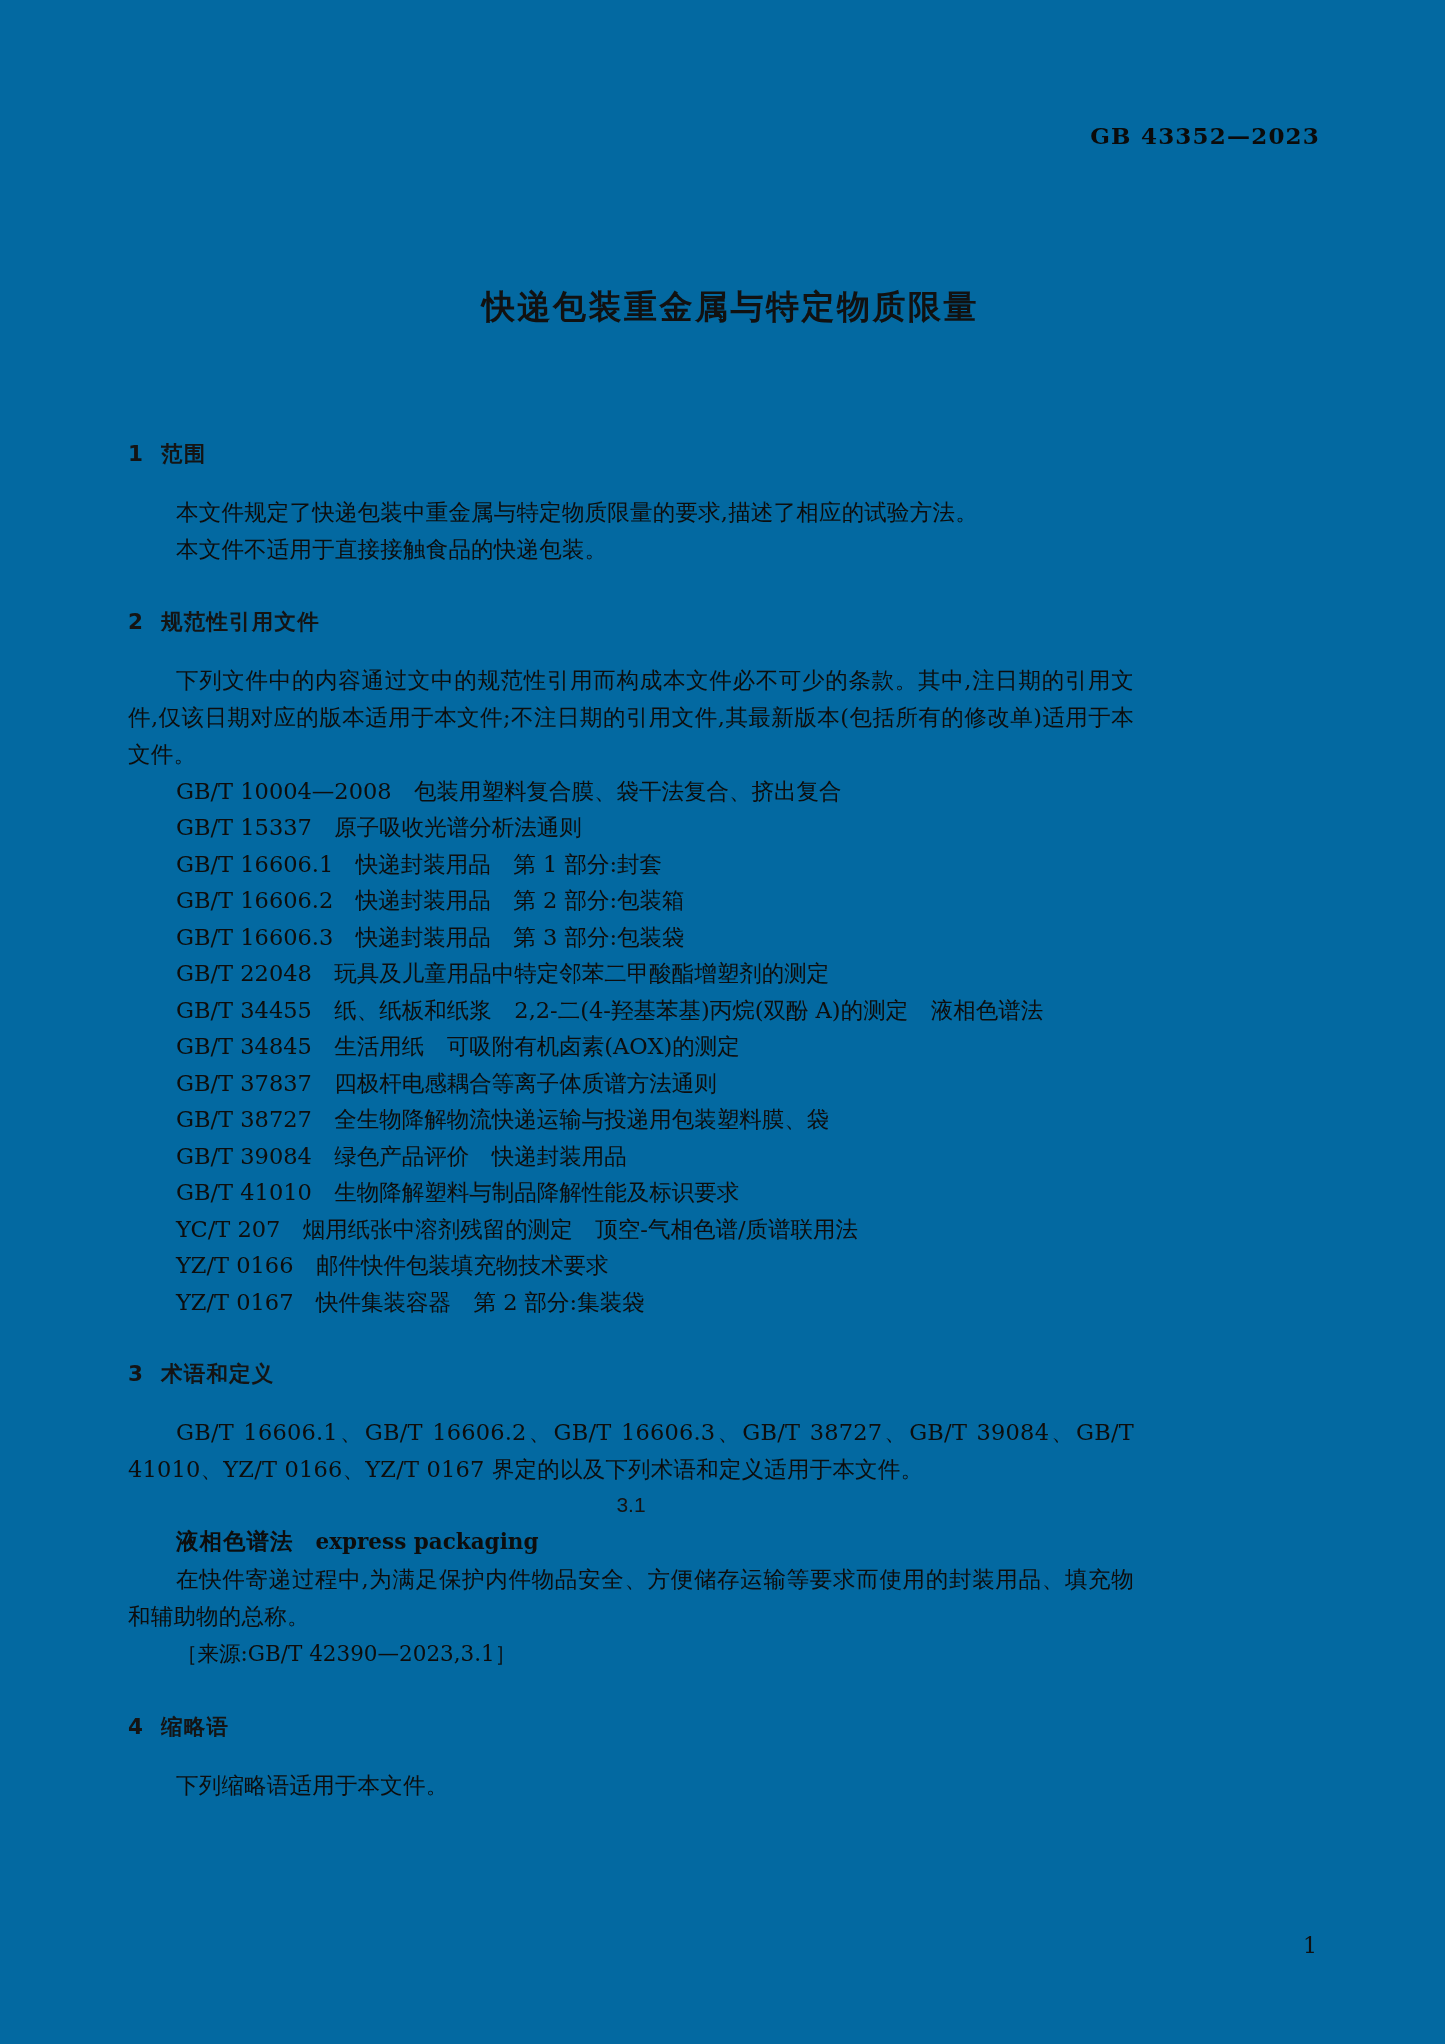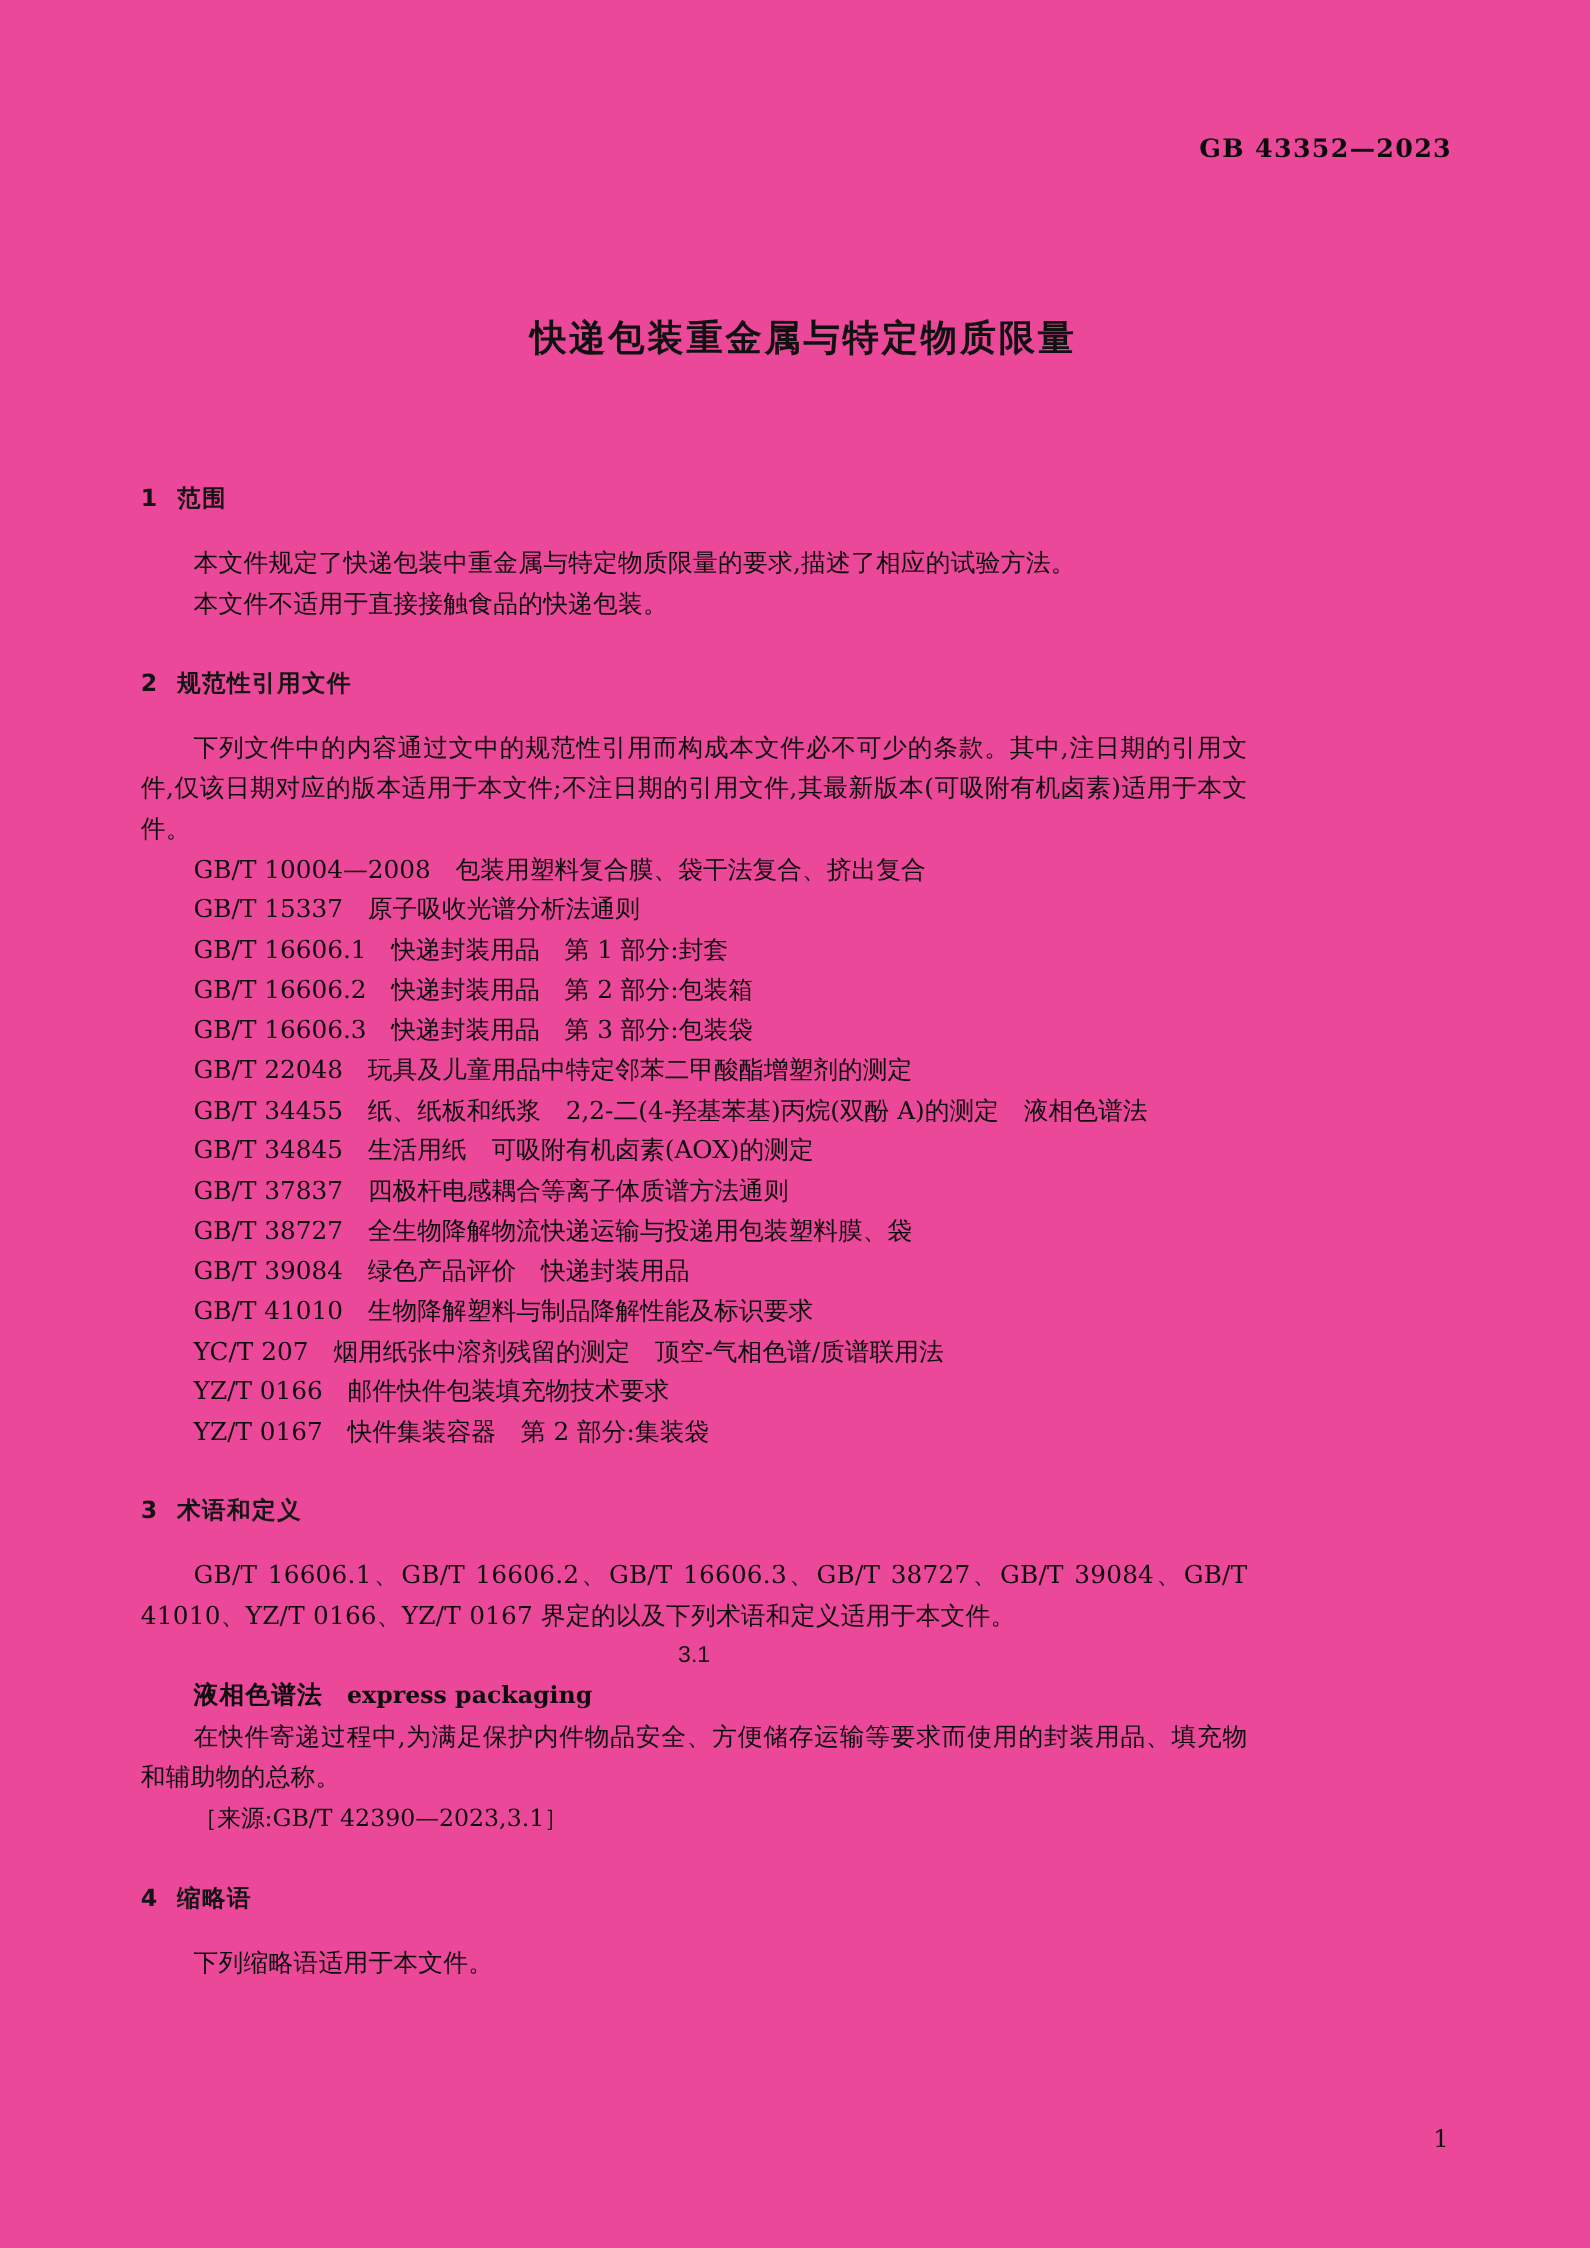--- a/index.html
+++ b/index.html
@@ -8,21 +8,21 @@
     background: #ffffff;
   }
   body {
     font-family: "DejaVu Serif", "Liberation Serif", serif;
     color: #000000;
   }
   .page {
     position: relative;
     width: 1445px;
     height: 2044px;
-    background: #ec4899;
+    background: #0369a1;
     margin: 0 auto;
     overflow: hidden;
   }
 
   
   .header {
     position: absolute;
     top: 122px;
     left: 0;
     right: 125px;
@@ -159,21 +159,21 @@
     <div class="gap-md"></div>
     <p class="body-text indent2">本文件规定了快递包装中重金属与特定物质限量的要求,描述了相应的试验方法。</p>
     <p class="body-text indent2">本文件不适用于直接接触食品的快递包装。</p>
 
     <div class="gap-lg"></div>
 
     <h2 class="sec-head">
       <span class="num">2</span><span>规范性引用文件</span>
     </h2>
     <div class="gap-md"></div>
-    <p class="body-text indent2">下列文件中的内容通过文中的规范性引用而构成本文件必不可少的条款。其中,注日期的引用文件,仅该日期对应的版本适用于本文件;不注日期的引用文件,其最新版本(可吸附有机卤素)适用于本文件。</p>
+    <p class="body-text indent2">下列文件中的内容通过文中的规范性引用而构成本文件必不可少的条款。其中,注日期的引用文件,仅该日期对应的版本适用于本文件;不注日期的引用文件,其最新版本(包括所有的修改单)适用于本文件。</p>
 
     <ul class="ref-list">
       <li>GB/T 10004—2008　包装用塑料复合膜、袋干法复合、挤出复合</li>
       <li>GB/T 15337　原子吸收光谱分析法通则</li>
       <li>GB/T 16606.1　快递封装用品　第 1 部分:封套</li>
       <li>GB/T 16606.2　快递封装用品　第 2 部分:包装箱</li>
       <li>GB/T 16606.3　快递封装用品　第 3 部分:包装袋</li>
       <li>GB/T 22048　玩具及儿童用品中特定邻苯二甲酸酯增塑剂的测定</li>
       <li>GB/T 34455　纸、纸板和纸浆　2,2-二(4-羟基苯基)丙烷(双酚 A)的测定　液相色谱法</li>
       <li>GB/T 34845　生活用纸　可吸附有机卤素(AOX)的测定</li>

